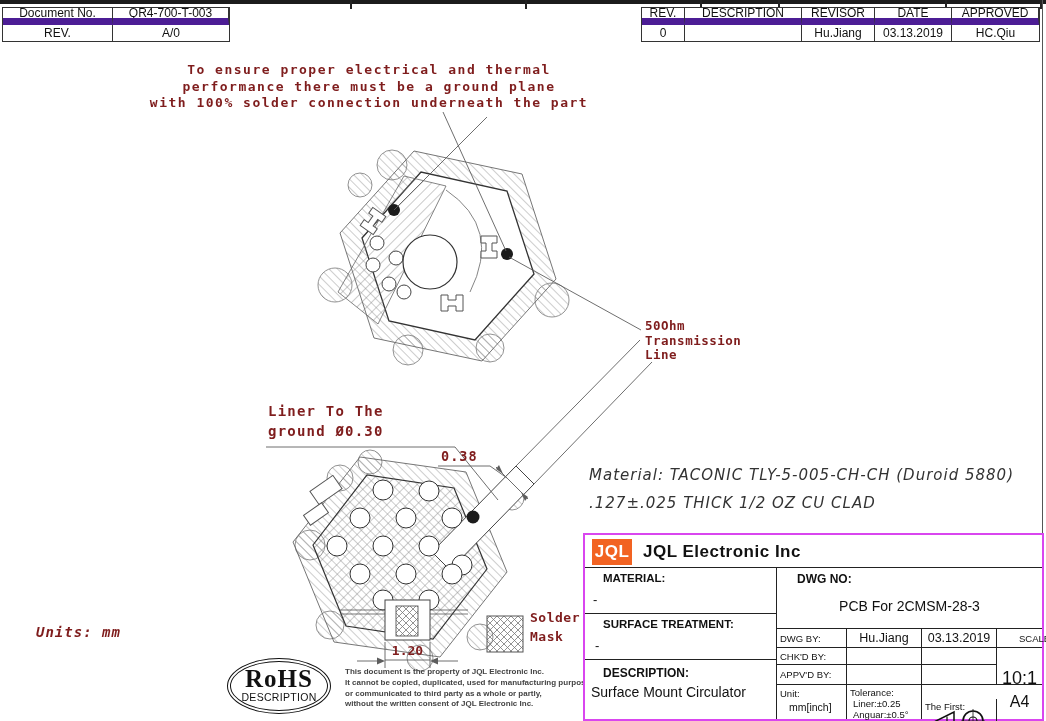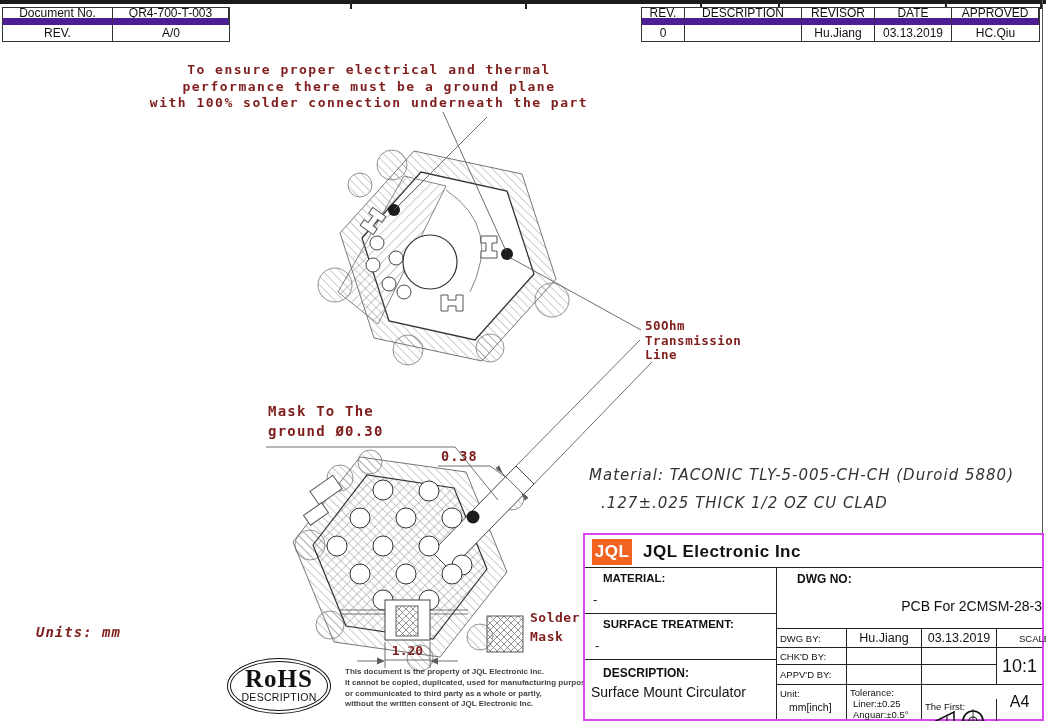--- a/index.html
+++ b/index.html
@@ -186,28 +186,28 @@
     <span>with 100% solder connection underneath the part</span>
   </div>
 
   <div class="cad" style="left:645px;top:319px;font-size:12.5px;line-height:14.5px;letter-spacing:0.5px;">
     <span>50Ohm</span>
     <span>Transmission</span>
     <span>Line</span>
   </div>
 
   <div class="cad" style="left:268px;top:401px;font-size:14px;line-height:20px;letter-spacing:1.2px;">
-    <span>Mask To The</span>
+    <span>Liner To The</span>
     <span>ground Ø0.30</span>
   </div>
 
   <div class="cad" style="left:441px;top:448px;font-size:13.5px;letter-spacing:1px;">0.38</div>
 
   <div class="matTxt" style="left:589px;top:466px;">Material: TACONIC TLY-5-005-CH-CH (Duroid 5880)</div>
-  <div class="matTxt" style="left:589px;top:494px;margin-left:12px;">.127±.025 THICK 1/2 OZ CU CLAD</div>
+  <div class="matTxt" style="left:589px;top:494px;">.127±.025 THICK 1/2 OZ CU CLAD</div>
 
   <div class="cad cadItalic" style="left:36px;top:624px;font-size:14px;letter-spacing:1px;">Units:  mm</div>
 
   <div class="cad" style="left:530px;top:608px;font-size:13px;line-height:19px;letter-spacing:0.5px;">
     <span>Solder</span>
     <span>Mask</span>
   </div>
 
   <div class="cad" style="left:385px;top:643px;width:45px;text-align:center;font-size:13px;">1.20</div>
 
@@ -238,21 +238,21 @@
       <div class="lbl abs" style="left:6px;top:4px;">SURFACE TREATMENT:</div>
       <div class="abs" style="left:10px;top:24px;font-size:13px;">-</div>
     </div>
     <div class="cell br" style="left:0;top:125px;width:192px;height:59px;">
       <div class="lbl abs" style="left:6px;top:6px;font-size:12px;">DESCRIPTION:</div>
       <div class="abs" style="left:6px;top:24px;font-size:14px;white-space:nowrap;">Surface Mount Circulator</div>
     </div>
 
     <div class="cell bb" style="left:192px;top:33px;width:265px;height:61px;">
       <div class="lbl abs" style="left:8px;top:4px;font-size:12px;">DWG NO:</div>
-      <div class="abs" style="left:0;top:30px;width:100%;text-align:right;font-size:14px;">PCB For 2CMSM-28-3</div>
+      <div class="abs" style="left:0;top:30px;width:100%;text-align:center;font-size:14px;">PCB For 2CMSM-28-3</div>
     </div>
 
     <div class="cell br bb" style="left:192px;top:94px;width:70px;height:19px;">
       <div class="sm abs" style="left:3px;top:4px;">DWG BY:</div>
     </div>
     <div class="cell br bb" style="left:262px;top:94px;width:75px;height:19px;text-align:center;">
       <div style="font-size:12.5px;margin-top:2px;">Hu.Jiang</div>
     </div>
     <div class="cell br bb" style="left:337px;top:94px;width:75px;height:19px;text-align:center;">
       <div style="font-size:12.5px;margin-top:2px;">03.13.2019</div>
@@ -265,21 +265,21 @@
     </div>
     <div class="cell br bb" style="left:262px;top:113px;width:75px;height:17px;"></div>
     <div class="cell br bb" style="left:337px;top:113px;width:75px;height:17px;"></div>
     <div class="cell br bb" style="left:192px;top:130px;width:70px;height:20px;">
       <div class="sm abs" style="left:3px;top:4px;">APPV'D BY:</div>
     </div>
     <div class="cell br bb" style="left:262px;top:130px;width:75px;height:20px;"></div>
     <div class="cell br bb" style="left:337px;top:130px;width:75px;height:20px;"></div>
 
     <div class="cell bb" style="left:412px;top:113px;width:45px;height:37px;text-align:center;">
-      <div style="font-size:18px;margin-top:8px;">10:1</div>
+      <div style="font-size:18px;margin-top:20px;">10:1</div>
     </div>
 
     <div class="cell br" style="left:192px;top:150px;width:70px;height:34px;">
       <div class="sm abs" style="left:3px;top:3px;">Unit:</div>
       <div class="abs" style="left:12px;top:16px;font-size:10.5px;">mm[inch]</div>
     </div>
     <div class="cell br" style="left:262px;top:150px;width:75px;height:34px;">
       <div class="sm abs" style="left:3px;top:2px;">Tolerance:</div>
       <div class="sm abs" style="left:6px;top:13px;">Liner:±0.25</div>
       <div class="sm abs" style="left:6px;top:24px;">Anguar:±0.5°</div>

